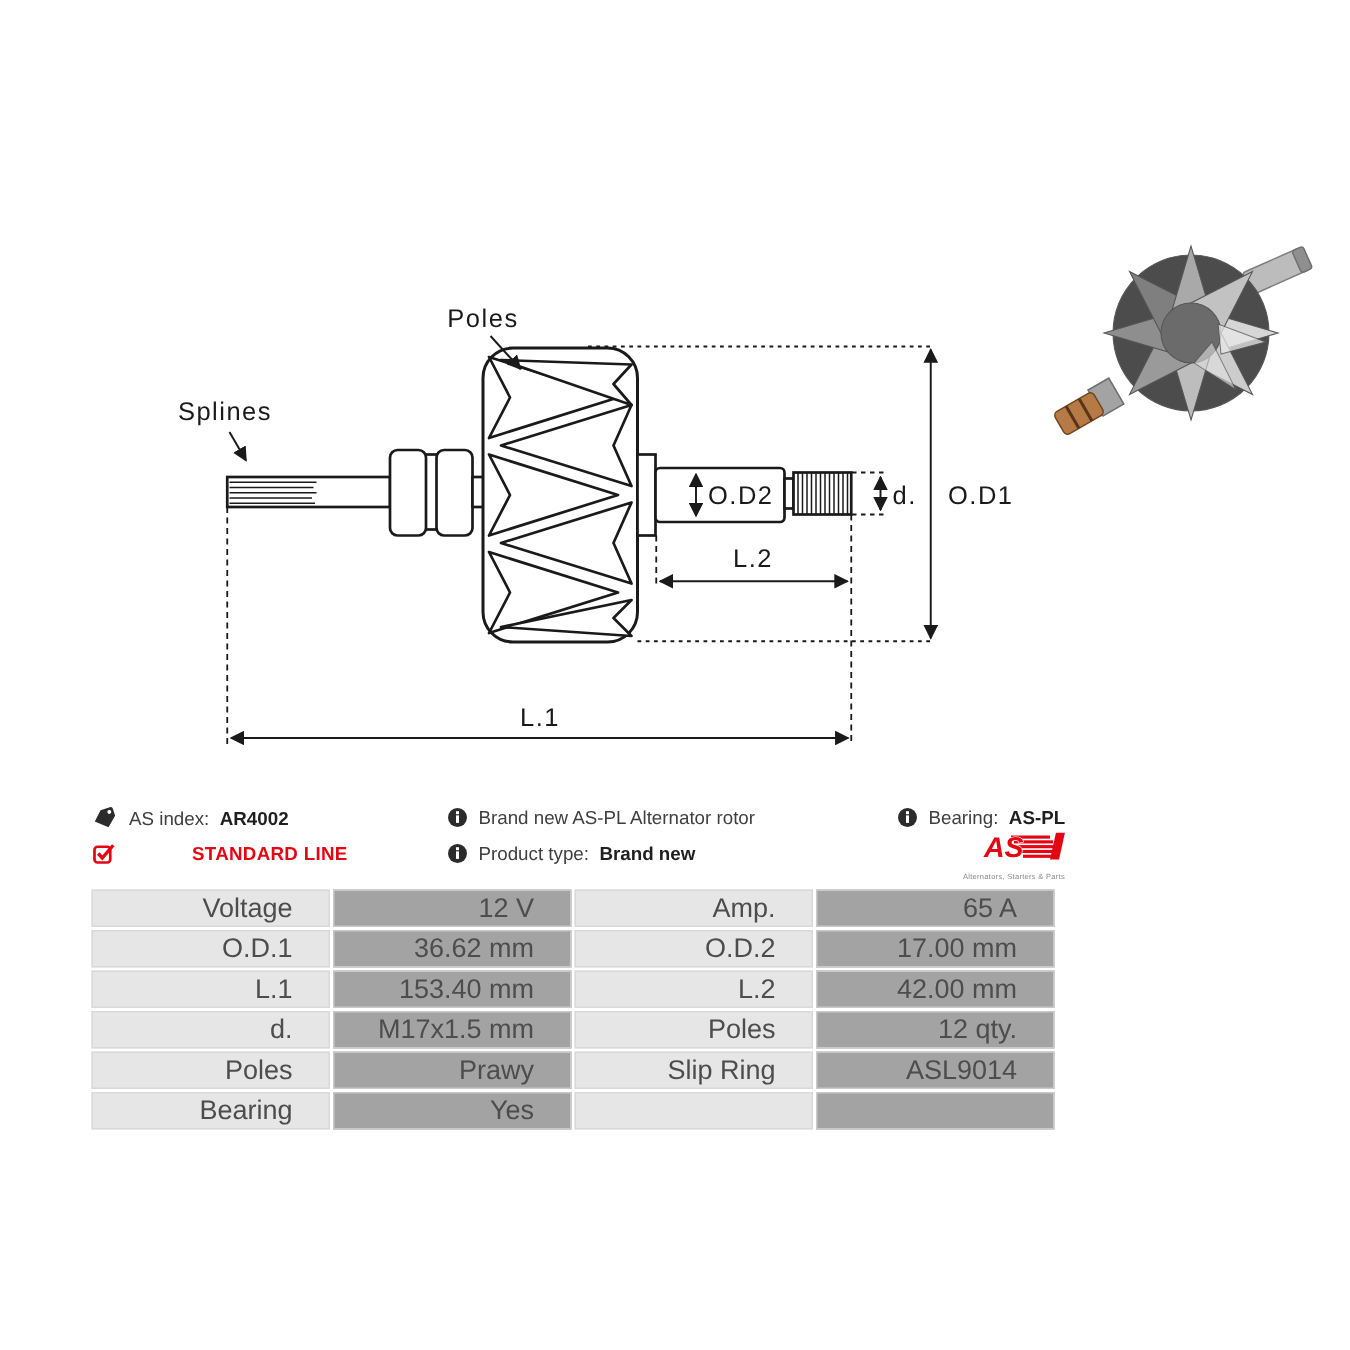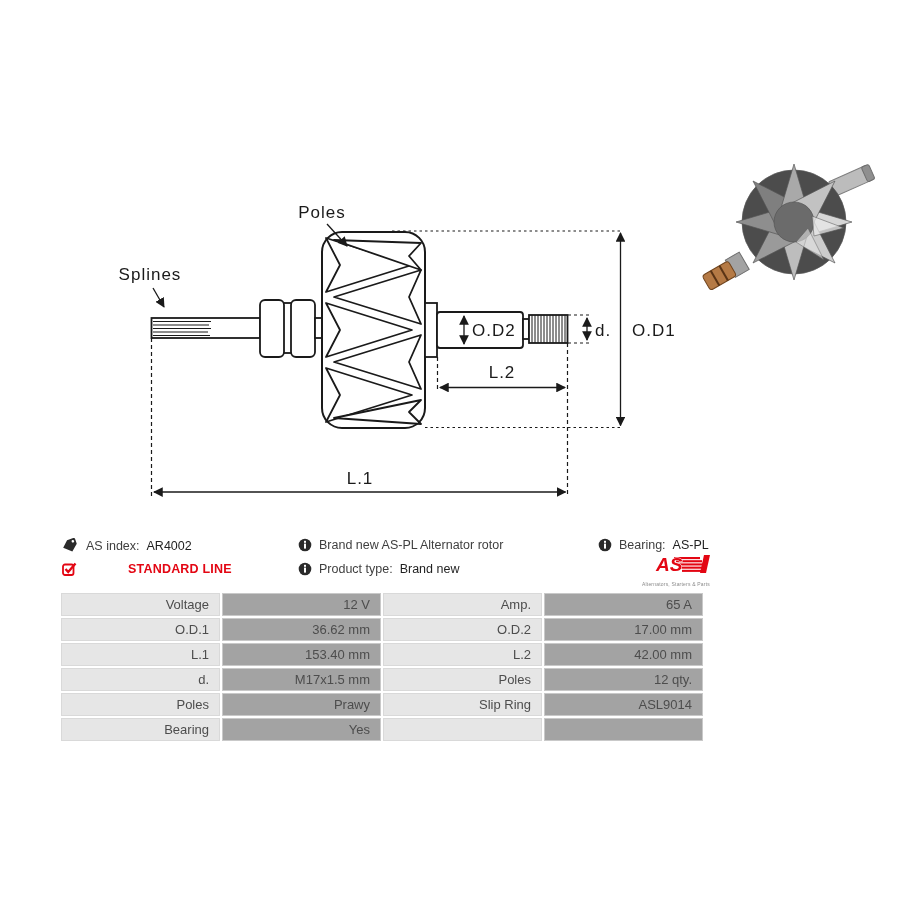--- a/index.html
+++ b/index.html
@@ -3,30 +3,30 @@
 <meta charset="utf-8">
 <style>
   html,body{margin:0;padding:0;}
   body{
     width:900px;height:900px;background:#ffffff;position:relative;overflow:hidden;
     font-family:"Liberation Sans", sans-serif;color:#3f3f3f;
   }
   .abs{position:absolute;}
   
   .info-line{display:flex;align-items:center;gap:7px;font-size:12.5px;color:#3f3f3f;white-space:nowrap;}
-  .info-line .b{font-weight:normal;color:#1f1f1f;}
+  .info-line .b{font-weight:bold;color:#1f1f1f;}
   .red-line{color:#e30613;font-weight:bold;letter-spacing:.2px;margin-left:44px;}
   .ico{flex:0 0 auto;display:inline-flex;}
   
   .logo-wrap{width:74px;text-align:right;}
   .logo-caption{font-size:5px;color:#8a8a8a;margin-top:1px;letter-spacing:.2px;}
   
   table.spec{border-collapse:separate;border-spacing:2px;width:646px;table-layout:fixed;}
   table.spec td{
-    height:19px;padding:1px 10px 1px 4px;font-size:13px;color:#4d4d4d;
+    height:19px;padding:1px 24px 1px 4px;font-size:18px;color:#4d4d4d;
     text-align:right;vertical-align:middle;overflow:hidden;
   }
   td.lbl{background:#e6e6e6;border:1px solid #d9d9d9;}
   td.val{background:#a3a3a3;border:1px solid #c9c9c9;}
   
   svg text.dim{
     font-family:"Liberation Sans", sans-serif;font-weight:300;font-size:17px;
     fill:#1a1a1a;letter-spacing:1px;
   }
 </style>

